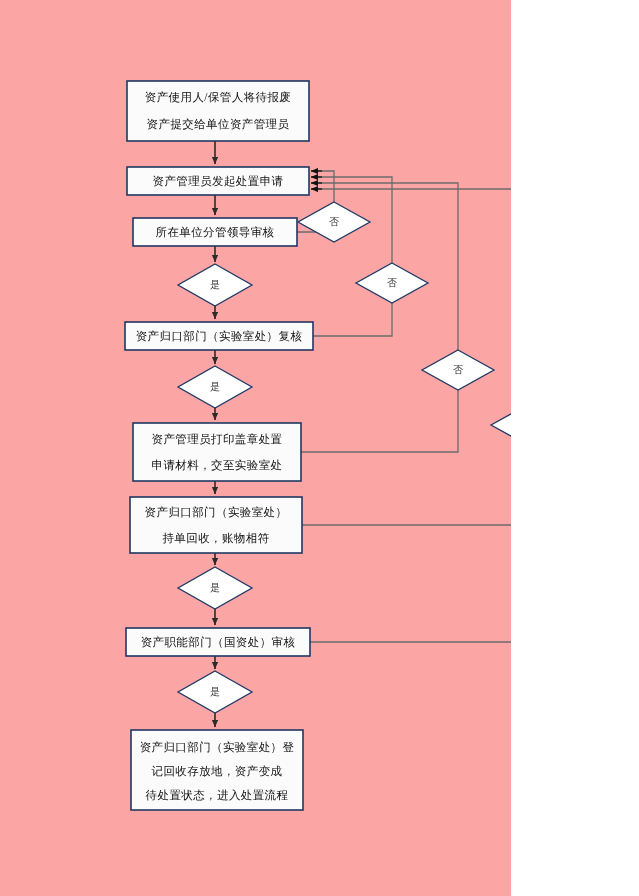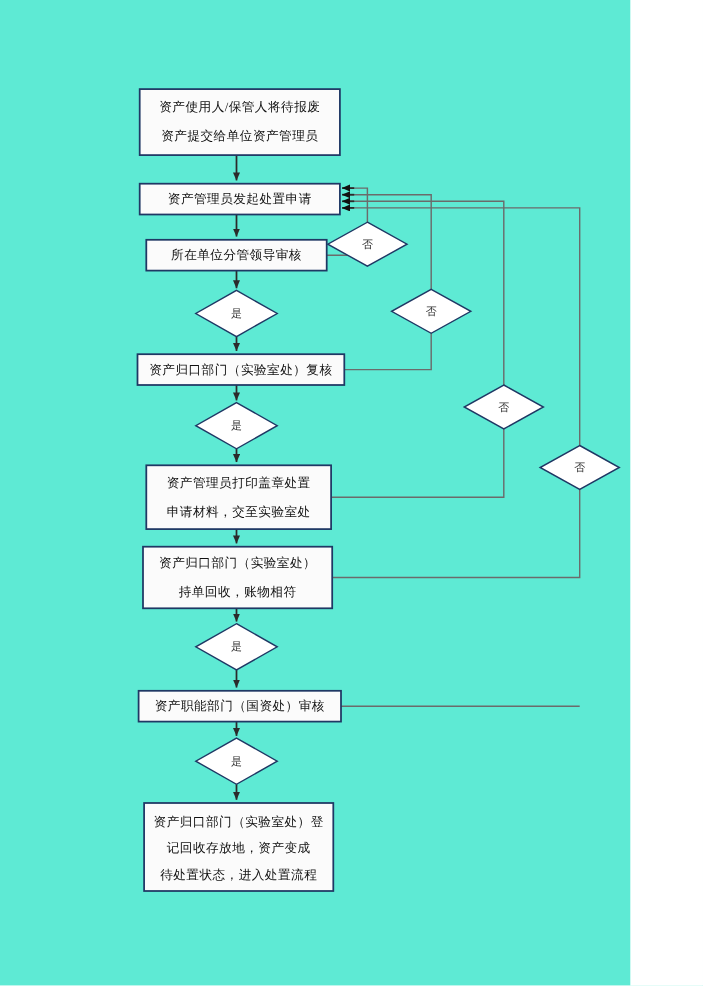--- a/index.html
+++ b/index.html
@@ -5,23 +5,23 @@
   html, body {
     margin: 0;
     padding: 0;
     background: #ffffff;
   }
   body {
     font-family: "Liberation Serif", "DejaVu Serif", serif;
   }
   #page {
     position: relative;
-    width: 573px;
+    width: 511px;
     height: 896px;
-    background: #5eead4;
+    background: #fca5a5;
     overflow: hidden;
   }
   #flow-svg {
     position: absolute;
     left: 0;
     top: 0;
     width: 639px;
     height: 896px;
   }
   .node-rect {

